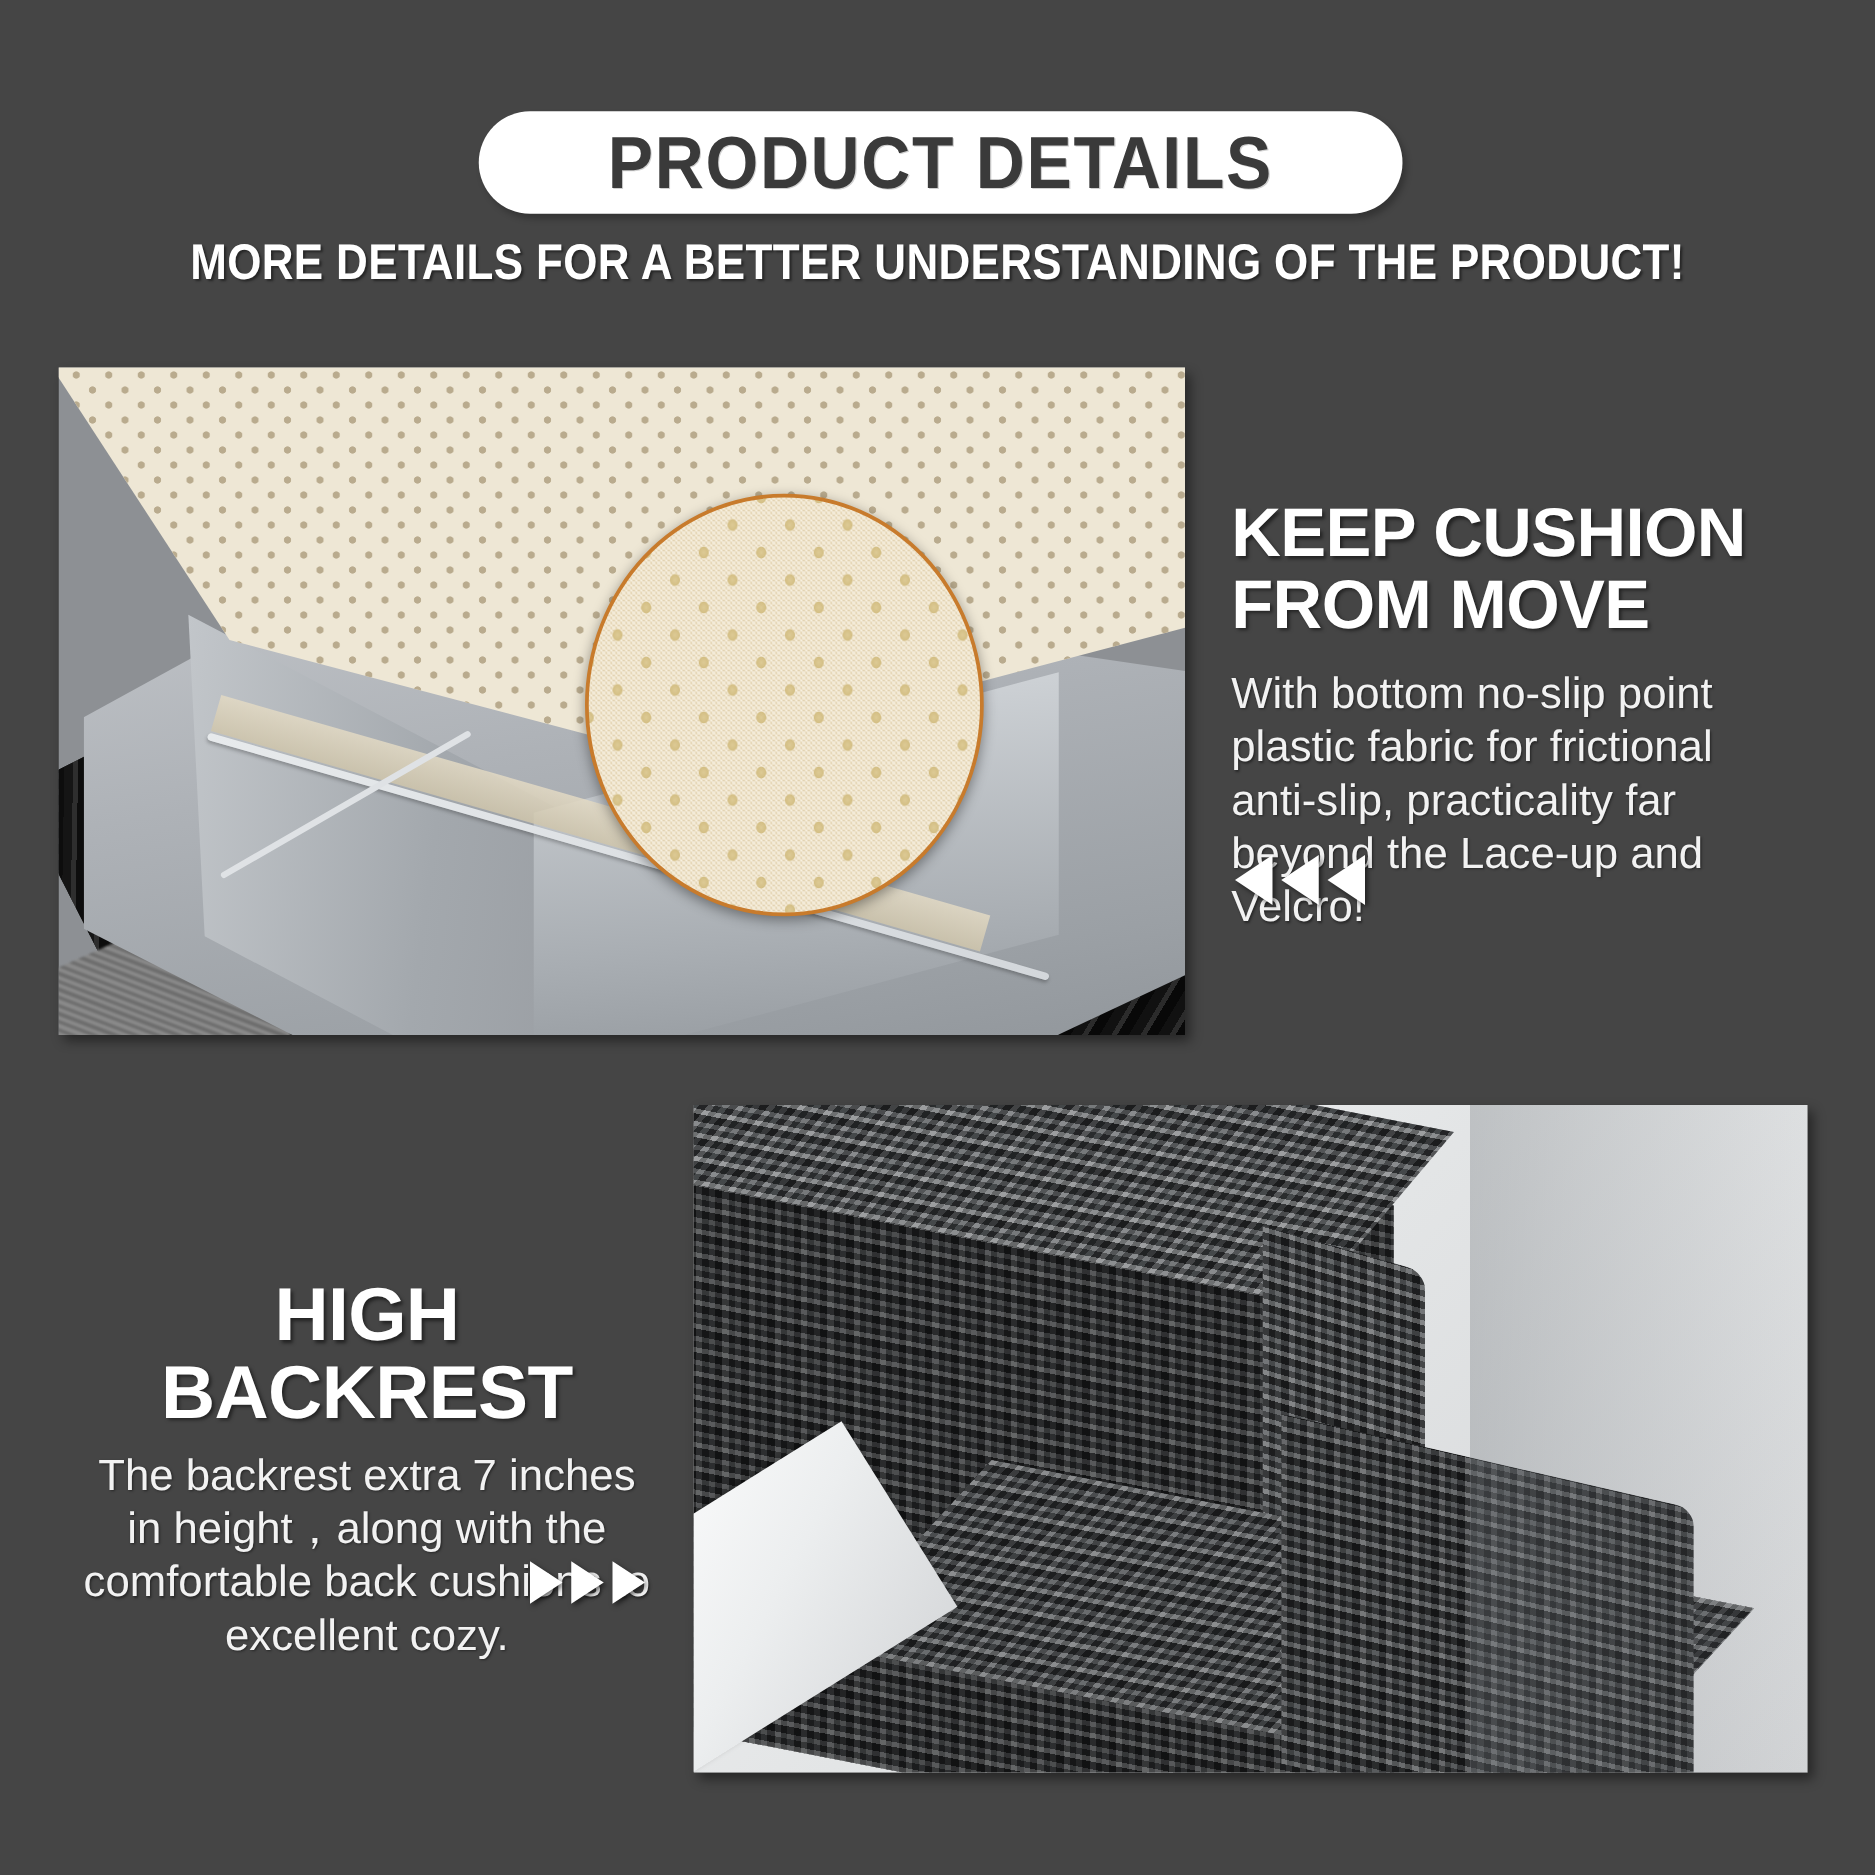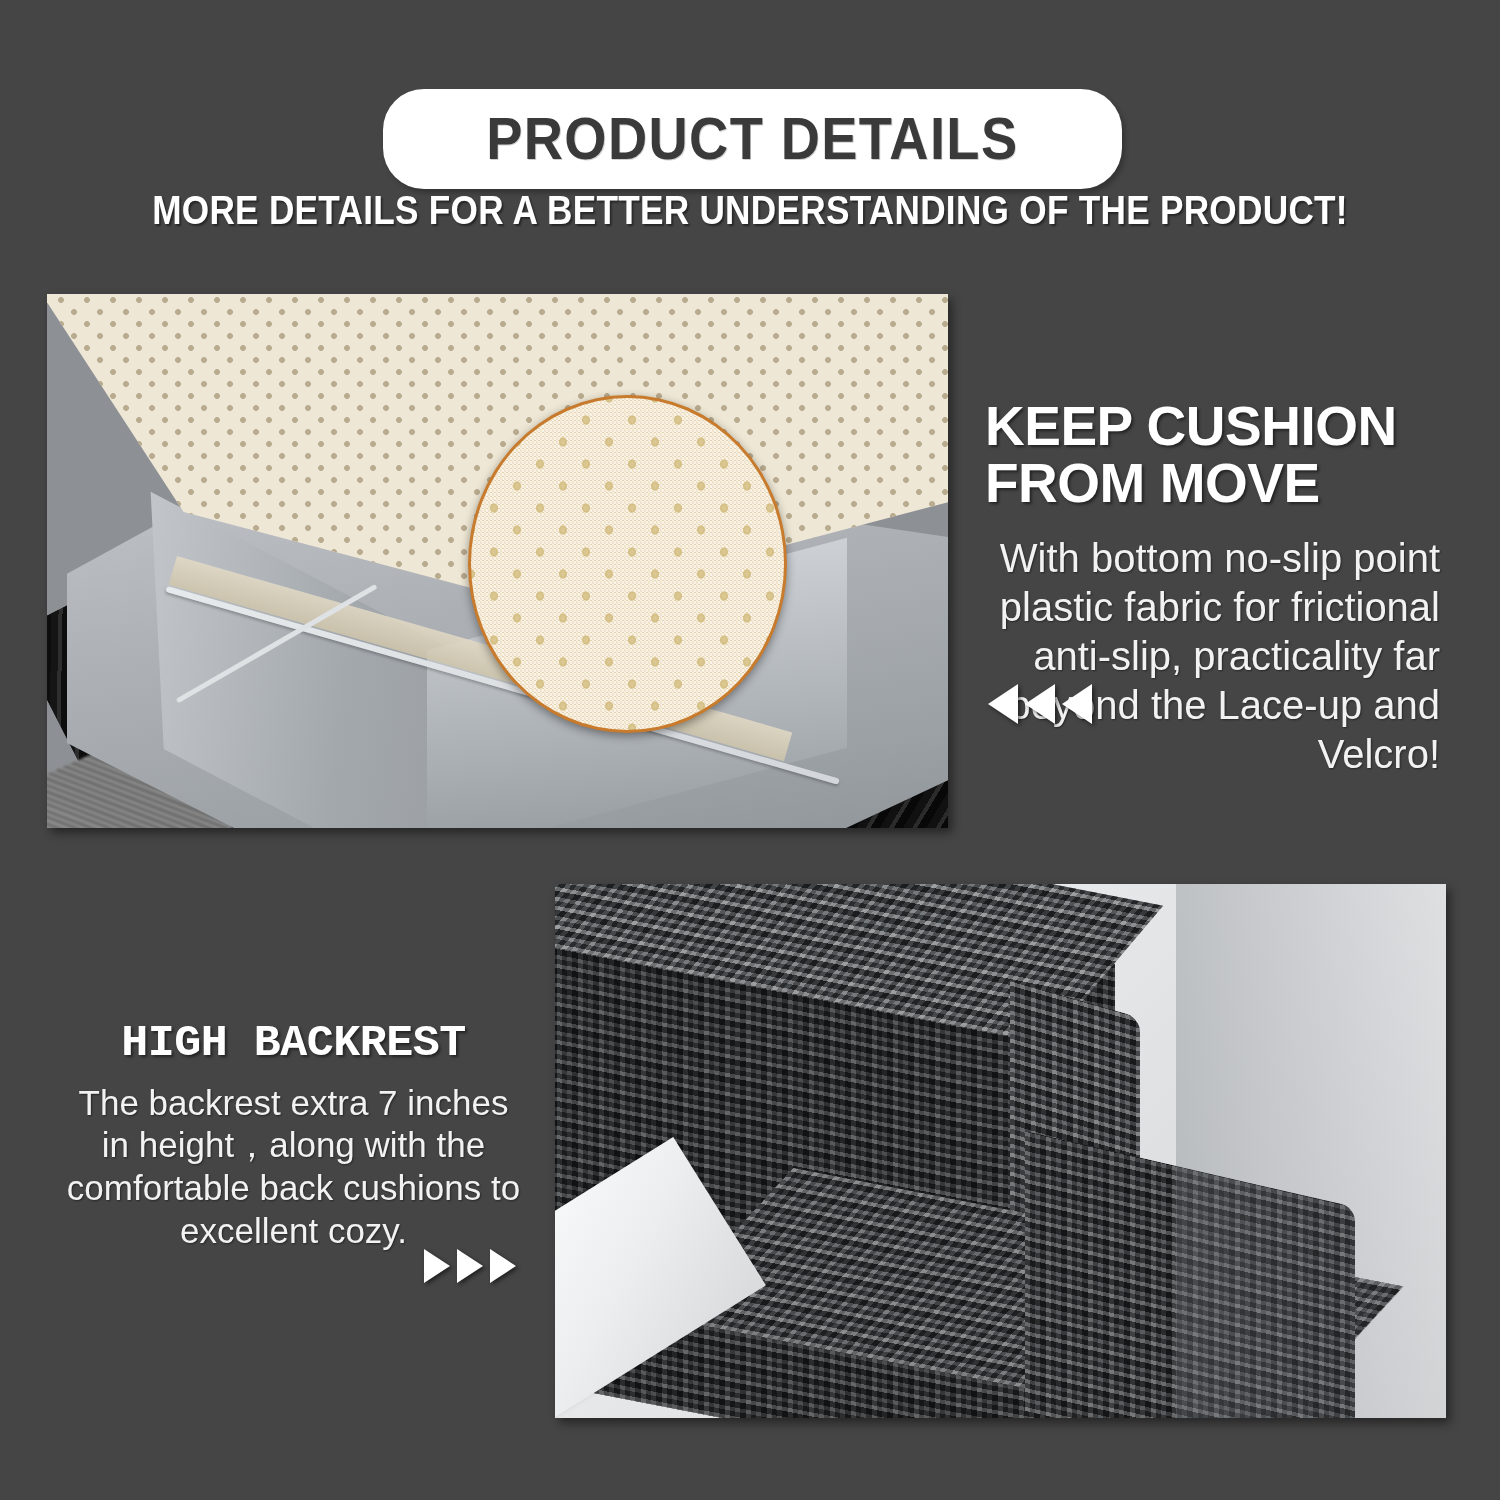--- a/index.html
+++ b/index.html
@@ -21,21 +21,21 @@
     left: 0;
     top: 0;
     width: 1500px;
     height: 270px;
   }
   #title-pill {
     position: absolute;
     left: 383px;
     top: 89px;
     width: 739px;
-    height: 100px;
+    height: 82px;
     background: #ffffff;
     border-radius: 41px;
     box-shadow: 3px 4px 5px rgba(0,0,0,0.25);
     display: flex;
     align-items: center;
     justify-content: center;
   }
   #title-text {
     color: #3a3a3a;
     font-size: 59px;
@@ -325,30 +325,30 @@
   }
 
   #callout-cushion {
     position: absolute;
     left: 985px;
     top: 398px;
     width: 455px;
     text-align: left;
   }
   #callout-cushion .callout-heading { font-size: 55px; letter-spacing: -0.5px; }
-  #callout-cushion .callout-body { font-size: 40px; margin-top: 22px; text-align: right; }
+  #callout-cushion .callout-body { font-size: 35px; margin-top: 22px; }
 
   #callout-backrest {
     position: absolute;
     left: 62px;
     top: 1021px;
     width: 463px;
     text-align: center;
   }
-  #callout-backrest .callout-heading { font-size: 45px; letter-spacing: -0.5px; font-family: Liberation Mono, monospace; }
+  #callout-backrest .callout-heading { font-size: 60px; letter-spacing: -0.5px; }
   #callout-backrest .callout-body { font-size: 35px; margin-top: 14px; }
 
   
   .arrow-group {
     position: absolute;
     display: flex;
     gap: 7px;
   }
   .tri {
     width: 0;

